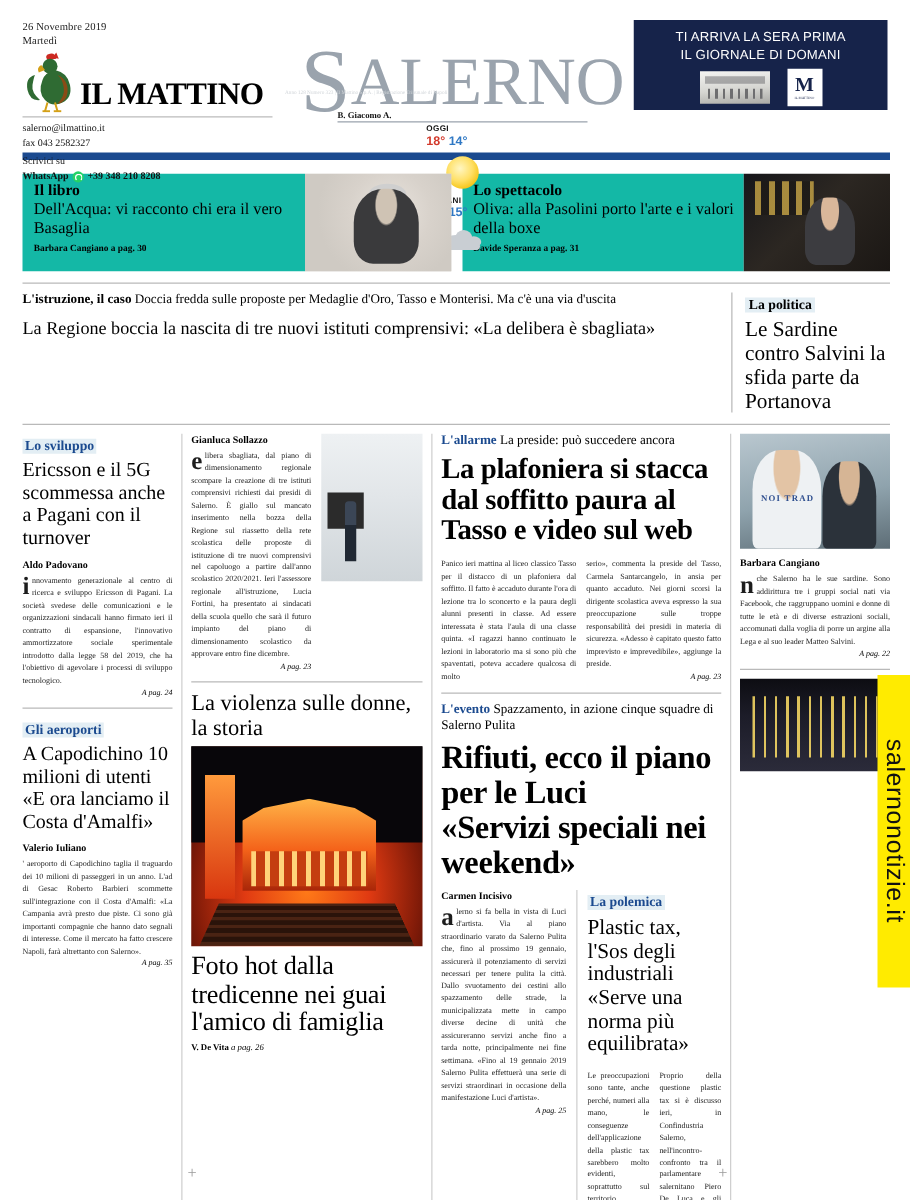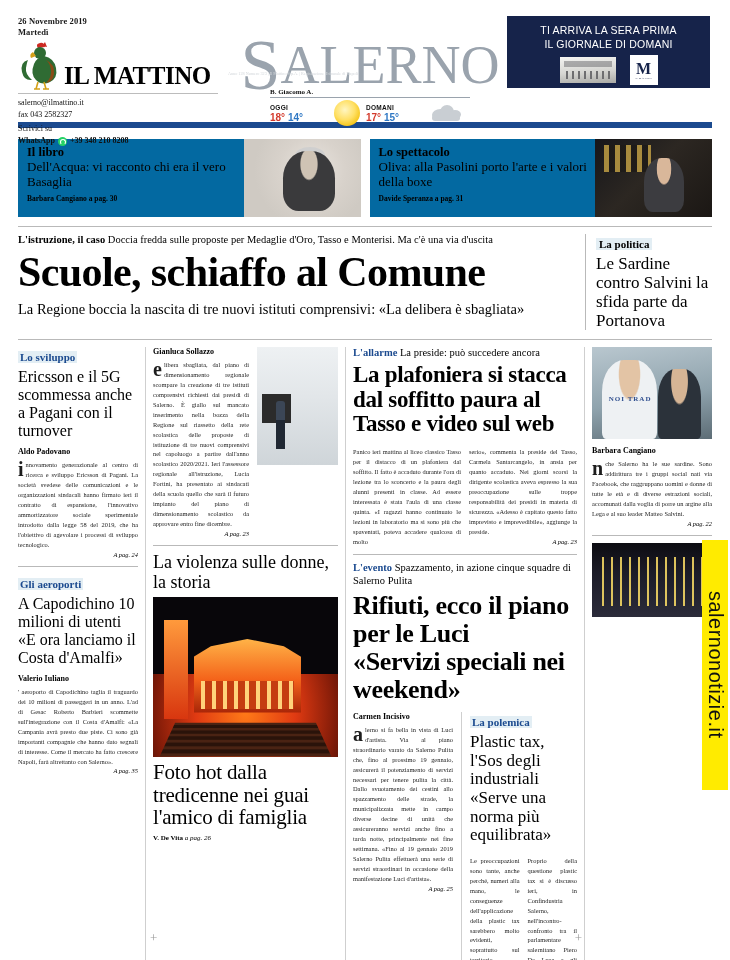--- a/index.html
+++ b/index.html
@@ -9,40 +9,40 @@
     font-family: "Liberation Serif", serif;
     color: #000;
     position: relative;
     overflow: hidden;
   }
   .page { width: 730px; height: 960px; position: relative; padding: 0 18px; }
 
   
   .masthead { display: flex; height: 118px; padding-top: 16px; position: relative; }
   .mh-left { width: 215px; position: relative; }
-  .mh-date { font-family: "Liberation Serif", serif; font-size: 8.5px; font-weight: bold; color: #1a1a1a; line-height: 1.25; letter-spacing: .1px; }
+  .mh-date { font-family: "Liberation Serif", serif; font-size: 8.5px; font-weight: normal; color: #1a1a1a; line-height: 1.25; letter-spacing: .1px; }
   .mh-date .day { display: block; }
   .logo-row { display: flex; align-items: flex-end; height: 52px; margin-top: 1px; }
   .rooster { width: 46px; height: 50px; position: relative; flex: 0 0 46px; }
   .logo-txt { font-family: "Liberation Serif", serif; font-weight: bold; font-size: 25px; letter-spacing: -0.5px; line-height: 1; padding-bottom: 2px; }
   .mh-rule { border-top: 1px solid #bcbcbc; margin: 3px 0 3px 0; width: 200px; }
   .mh-contact { font-size: 8px; line-height: 1.5; color: #111; }
   .wa-line { display: flex; align-items: center; gap: 3px; font-size: 8px; font-weight: bold; }
   .wa-badge { width: 9px; height: 9px; border-radius: 50%; background: #25D366; display: inline-block; position: relative; }
   .wa-badge::after { content: ""; position: absolute; left: 2.5px; top: 2px; width: 4px; height: 4px; border: 1.1px solid #fff; border-radius: 50%; border-bottom-color: transparent; }
 
   .mh-center { flex: 1; position: relative; display: flex; flex-direction: column; align-items: center; }
   .salerno-word { font-family: "Liberation Serif", serif; font-size: 54px; line-height: 54px; font-weight: normal; color: #9aa3ad; letter-spacing: 0px; margin-top: 22px; text-align: center; }
   .salerno-word .cap { font-size: 72px; line-height: 54px; vertical-align: -6px; }
   .tiny-legal { position: absolute; top: 55px; left: -5px; font-size: 4.2px; color: #d2d6da; white-space: nowrap; }
 
   .weather { position: absolute; top: 72px; left: 50%; transform: translateX(-50%); width: 200px; }
   .w-place { font-size: 7px; font-weight: bold; color: #111; padding-bottom: 1px; }
   .w-rule { border-top: 1px solid #9aa3ad; }
-  .w-body { display: flex; align-items: center; padding-top: 2px; gap: 6px; }
+  .w-body { display: flex; align-items: center; padding-top: 2px; gap: 6px; flex-direction: column; }
   .w-col { width: 58px; }
   .w-lbl { font-family: "Liberation Sans", sans-serif; font-size: 6.5px; font-weight: bold; letter-spacing: .3px; color: #111; }
   .w-temps { font-family: "Liberation Sans", sans-serif; font-size: 10px; font-weight: bold; margin-top: 1px; }
   .w-hi { color: #d33a2c; } .w-lo { color: #2f78c4; }
   .sun { width: 26px; height: 26px; border-radius: 50%;
          background: radial-gradient(circle at 42% 38%, #fff6c2 0%, #ffe066 45%, #f5c518 75%, #e8b400 100%); flex: 0 0 26px; }
   .cloud { width: 32px; height: 20px; position: relative; flex: 0 0 32px; }
   .cloud i { position: absolute; background: #c9ced3; border-radius: 50%; }
   .cloud i:nth-child(1){ width:17px;height:12px;left:2px;top:6px; }
   .cloud i:nth-child(2){ width:14px;height:14px;left:10px;top:2px; }
@@ -60,21 +60,21 @@
      background: repeating-linear-gradient(90deg,#6e6e70 0 2px,transparent 2px 6px); }
   .promo-m { width: 28px; height: 30px; background: #fff; display:flex; align-items:center; justify-content:center; flex-direction:column; }
   .promo-m .mm { font-family: "Liberation Serif", serif; font-weight: bold; font-size: 16px; color: #16234a; line-height: 1; }
   .promo-m .sub { font-size: 2.8px; color: #16234a; }
 
   .blue-bar { height: 6px; background: #1b4a8f; margin: 4px 0 0 0; }
 
   
   .teasers { display: flex; gap: 9px; margin-top: 11px; height: 78px; }
   .teaser { flex: 1; display: flex; }
-  .teaser-txt { background: #0369a1; padding: 7px 8px 4px 9px; flex: 1; }
+  .teaser-txt { background: #14b8a6; padding: 7px 8px 4px 9px; flex: 1; }
   .teaser-kicker { font-size: 12.5px; font-weight: bold; line-height: 1.05; }
   .teaser-head { font-size: 13px; line-height: 1.13; margin-top: 1px; }
   .teaser-by { font-size: 7.5px; font-weight: bold; margin-top: 4px; }
   .teaser-img { width: 117px; flex: 0 0 117px; }
   .photo-libro { background:
       radial-gradient(circle at 58% 40%, #e9e4de 0%, #d8d2cb 40%, #cfcac3 70%),
       linear-gradient(150deg,#f1efec,#cfcac3); position: relative; }
   .photo-libro::after { content:""; position:absolute; left:34%; top:16%; width:44%; height:76%;
       background: radial-gradient(ellipse at 50% 22%, #cfc3b4 0 22%, #3a3a3c 25% 100%); border-radius:46% 46% 30% 30%; }
   .photo-libro::before { content:""; position:absolute; left:44%; top:10%; width:26%; height:22%; background:#cfcfcf; border-radius:50%; }
@@ -273,21 +273,20 @@
     </div>
   </div>
   <div class="teaser-sep"></div>
 
   <div class="main-row">
     <div class="main-left">
       <div class="kicker-line">
         <b>L'istruzione, il caso</b>
         <span>Doccia fredda sulle proposte per Medaglie d'Oro, Tasso e Monterisi. Ma c'è una via d'uscita</span>
       </div>
-      <div class="main-title">Scuole, schiaffo al Comune</div>
       <div class="main-sub">La Regione boccia la nascita di tre nuovi istituti comprensivi: «La delibera è sbagliata»</div>
     </div>
     <div class="main-right">
       <div class="pol-kicker">La politica</div>
       <div class="pol-title">Le Sardine contro Salvini la sfida parte da Portanova</div>
     </div>
   </div>
   <div class="hr-thin"></div>
 
   <div class="grid">

